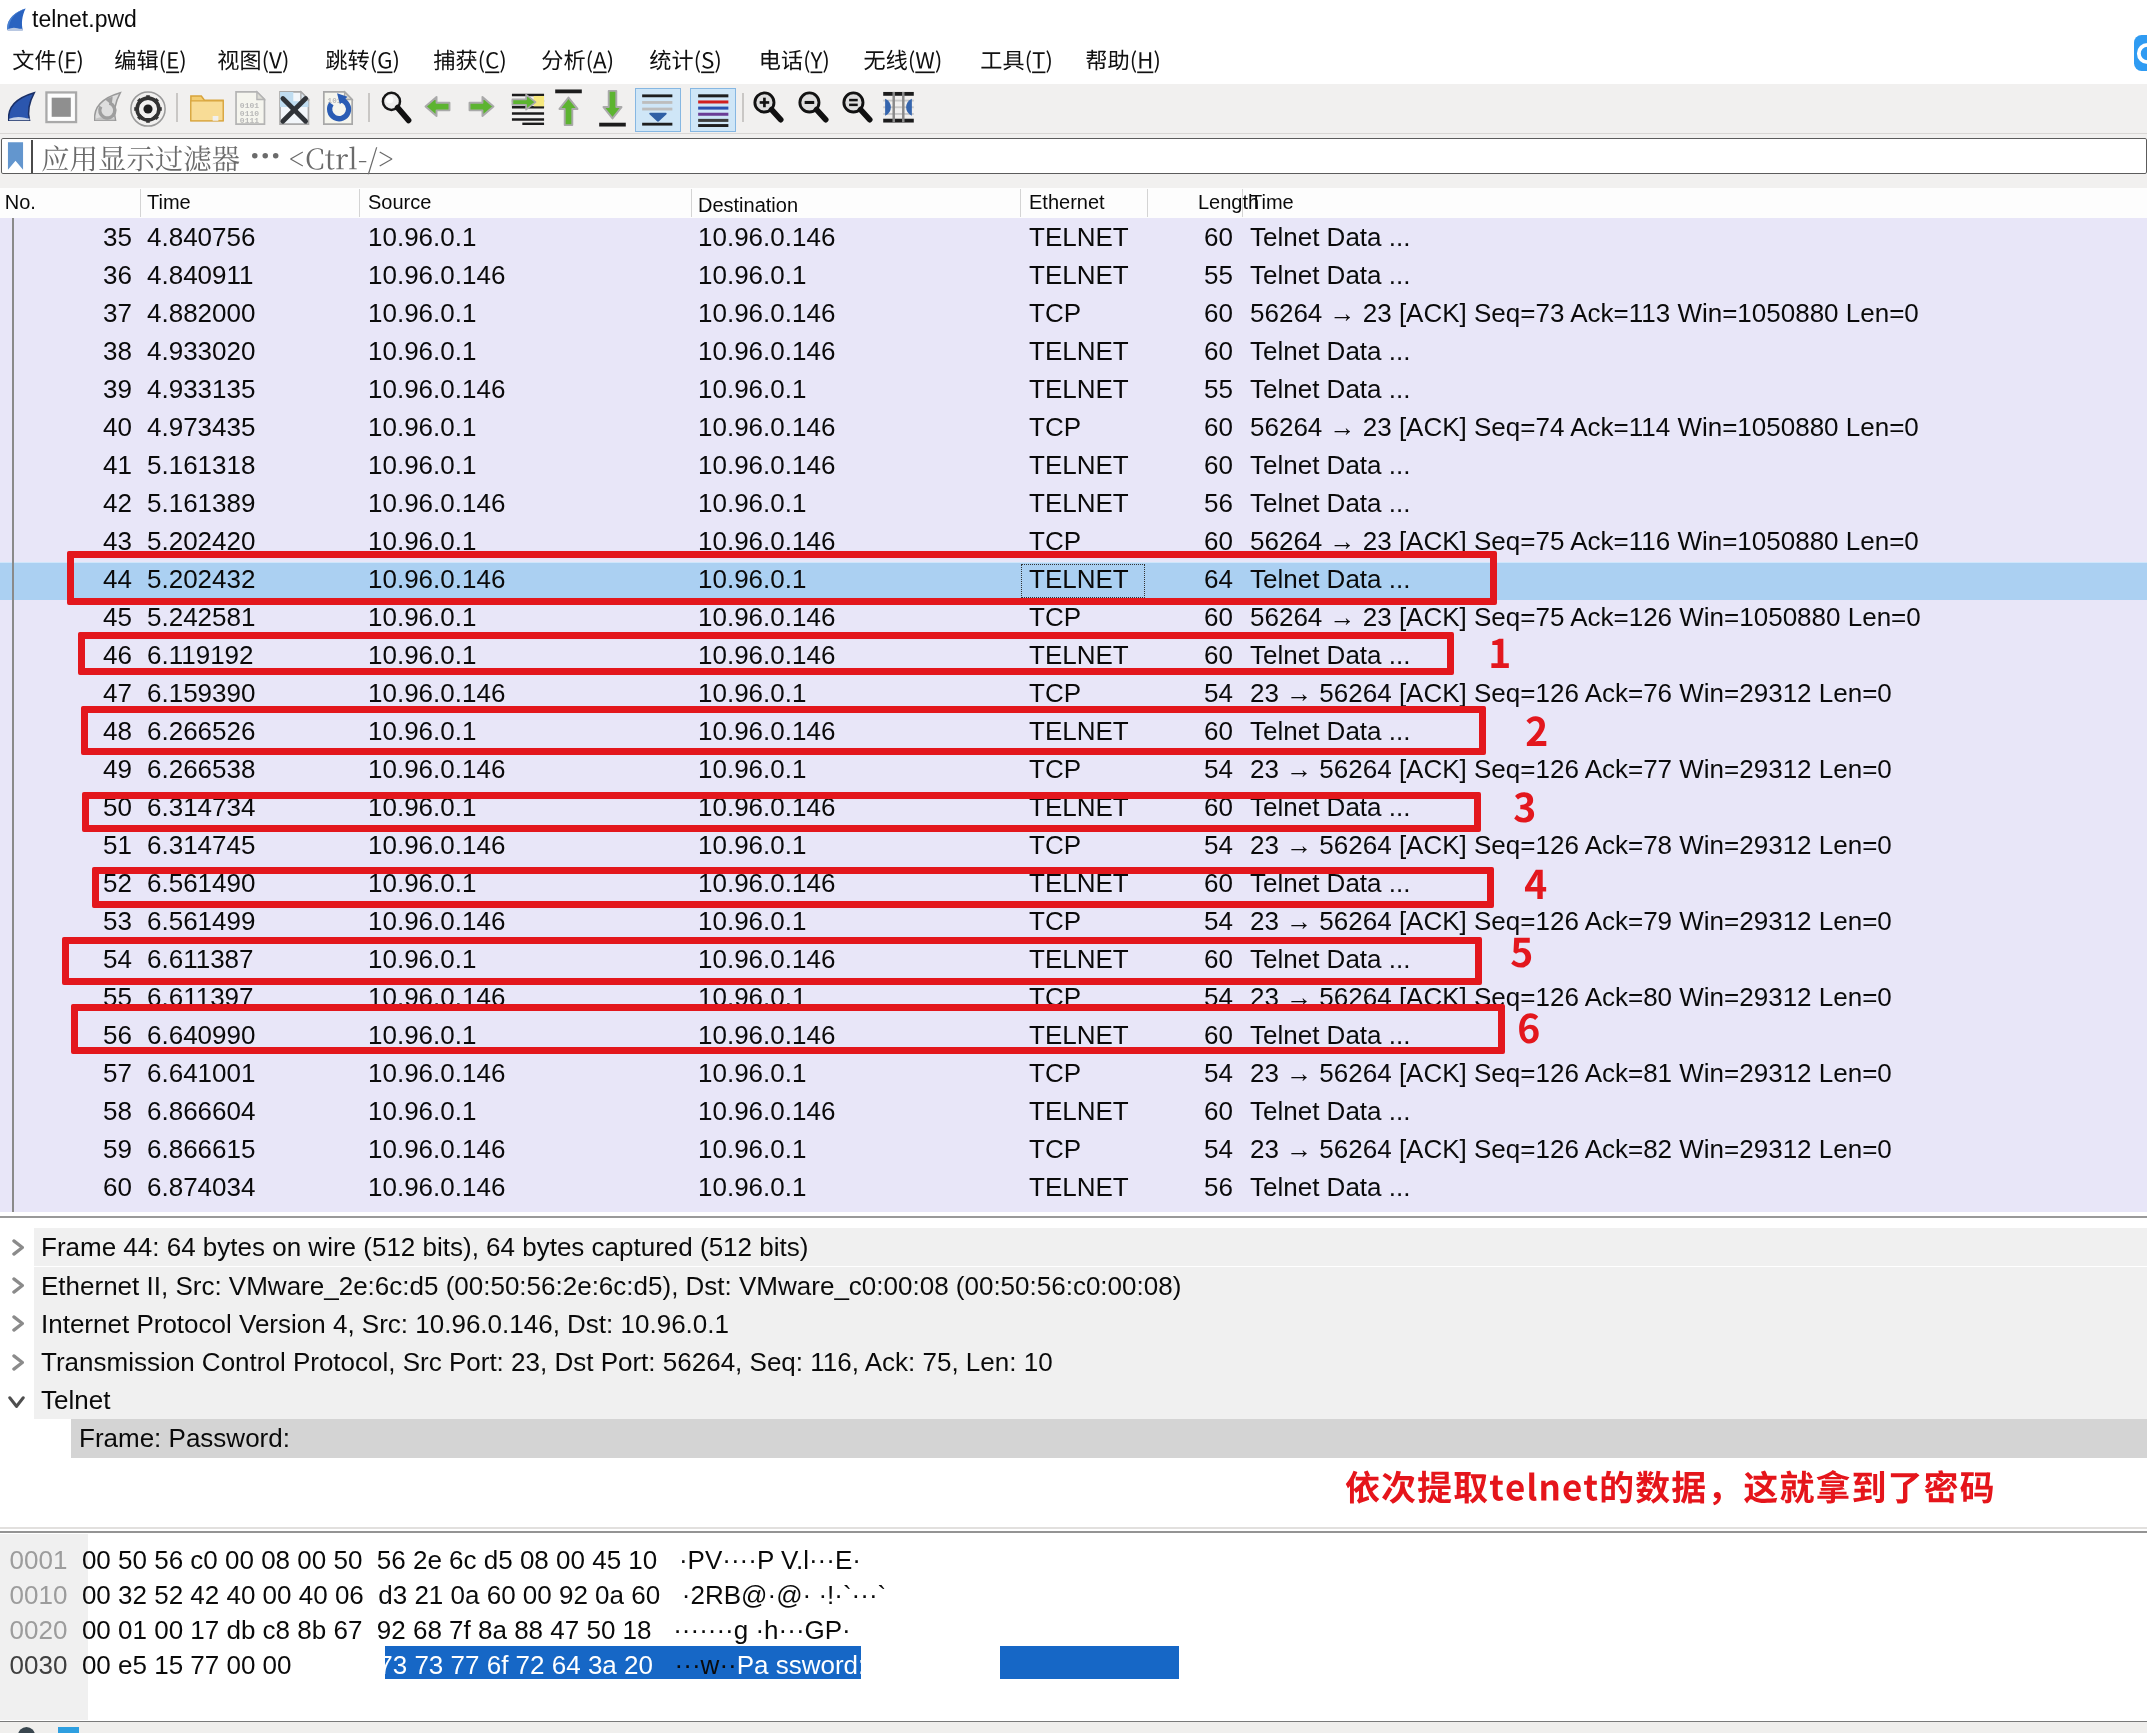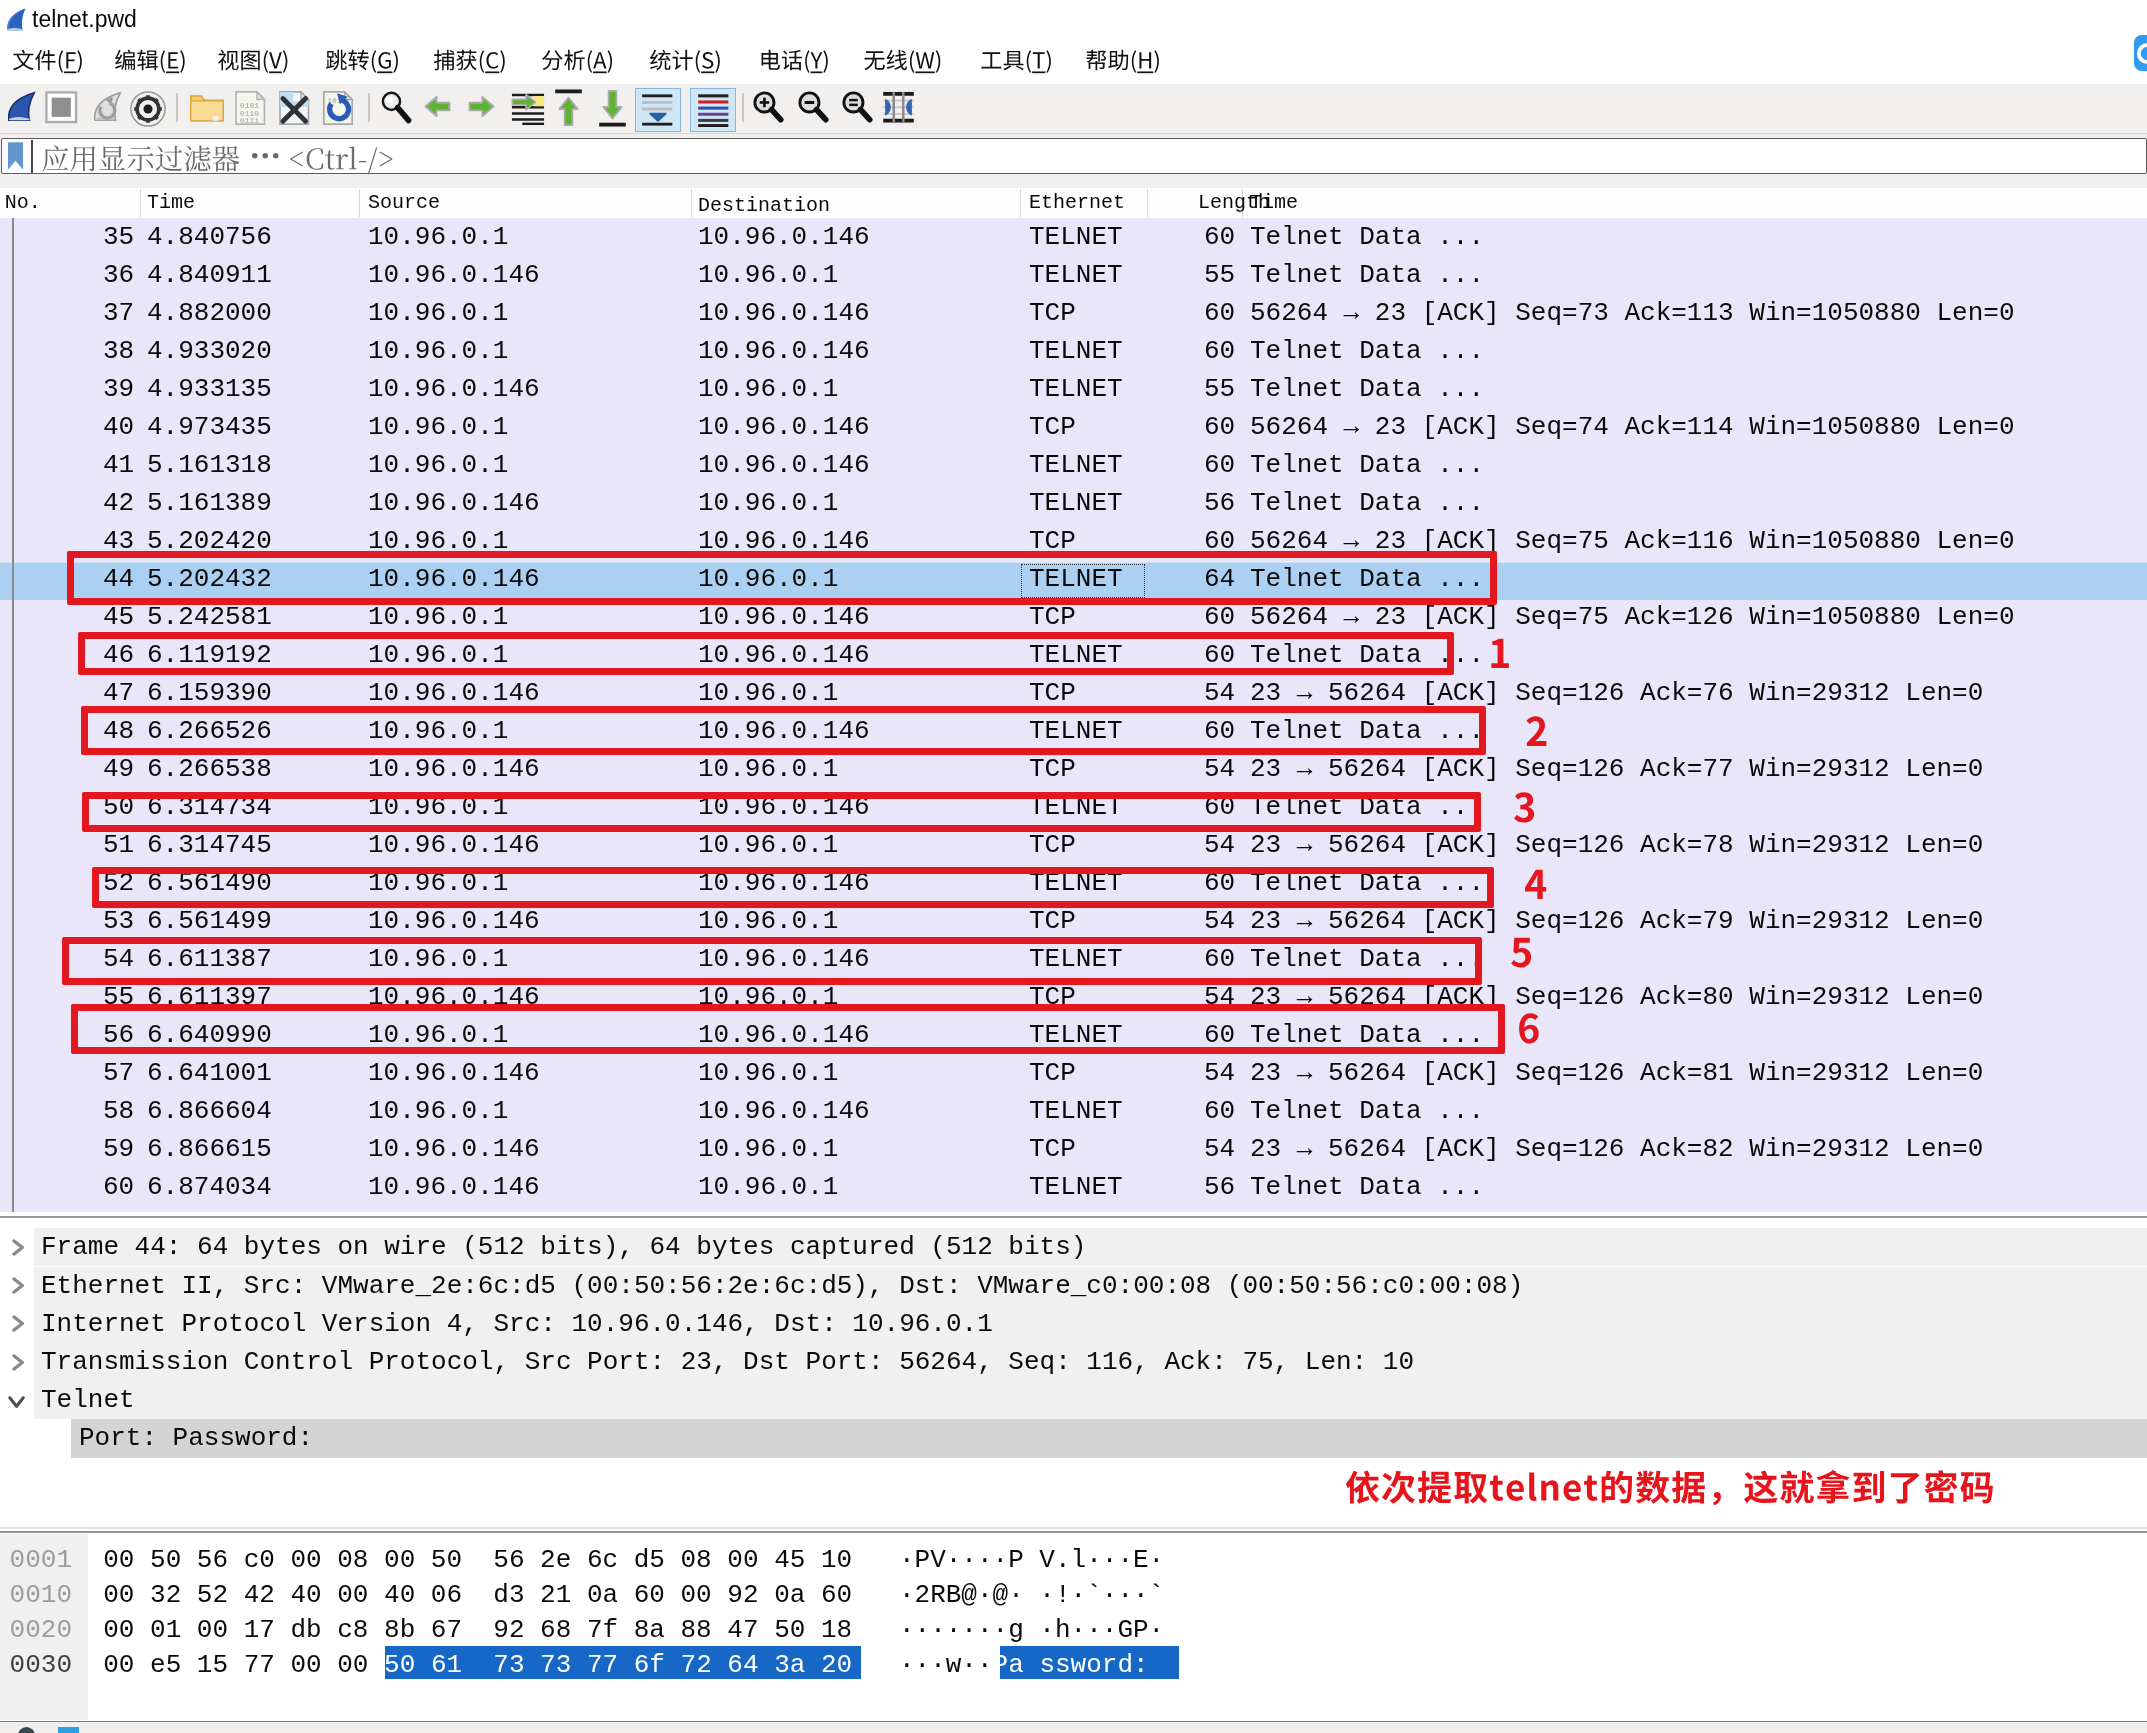--- a/index.html
+++ b/index.html
@@ -1,17 +1,17 @@
 <!DOCTYPE html>
 <html><head><meta charset="utf-8"><style>
 
 *{margin:0;padding:0;box-sizing:border-box}
 html,body{width:2148px;height:1733px;overflow:hidden;background:#fff;position:relative}
 .abs{position:absolute}
-pre{font-family:Liberation Mono, monospace;font-size:26px;line-height:38px;color:#0a0a0a}
+pre{font-family:Liberation Sans, sans-serif;font-size:26px;line-height:38px;color:#0a0a0a}
 .hx{font-size:26px;line-height:38px}
 
 </style></head><body>
 <svg class="abs" style="left:3.8px;top:6.7px" width="25" height="25" viewBox="0 0 26 26">
     <path d="M3.5,24 C2.8,17 5.5,7.5 22.5,1.5 C18.5,9.5 18,17 19.5,24 Z" fill="#2a63c0"></path>
     <path d="M3.5,24 C2.8,17 5.5,7.5 22.5,1.5 C10,6.5 5.5,13 4.8,24 Z" fill="#4f86d4" opacity=".85"></path>
     <path d="M3.6,23.2 Q9,20.5 14,22 Q17,23 19.4,22.5 L19.6,25 L3.7,25 Z" fill="#b9c8e2"></path>
   </svg>
 <div class="abs" style="left:32px;top:5.7px;font:23px 'Liberation Sans',sans-serif;color:#0a0a0a">telnet.pwd</div>
 <svg class="abs" style="left:11.5px;top:42px;overflow:visible" width="76" height="34" viewBox="0 0 80 36">
@@ -534,21 +534,21 @@
 <pre class="abs" style="left:41px;top:1343px">Transmission Control Protocol, Src Port: 23, Dst Port: 56264, Seq: 116, Ack: 75, Len: 10</pre>
 <svg class="abs" style="left:9.6px;top:1354px" width="15.3" height="17" viewBox="0 0 16 18">
     <path d="M4,2 L13,9 L4,16" fill="none" stroke="#8b8b8b" stroke-width="3.4" stroke-linejoin="round" stroke-linecap="round"></path>
   </svg>
 <div class="abs" style="left:34px;top:1381px;width:2113px;height:38px;background:#f0f0f0"></div>
 <pre class="abs" style="left:41px;top:1381px">Telnet</pre>
 <svg class="abs" style="left:7.6px;top:1394px" width="17px" height="15.3" viewBox="0 0 18 16">
     <path d="M2,4 L9,13 L16,4" fill="none" stroke="#4e4e4e" stroke-width="3.4" stroke-linejoin="round" stroke-linecap="round"></path>
   </svg>
 <div class="abs" style="left:71px;top:1419px;width:2077px;height:39px;background:#d4d4d4"></div>
-<pre class="abs" style="left:79px;top:1419px">Port: Password:</pre>
+<pre class="abs" style="left:79px;top:1419px">Frame: Password:</pre>
 <svg class="abs" style="left:1345px;top:1443px;overflow:visible" width="656" height="67" viewBox="0 0 686 70">
     <path transform="translate(0,60)" d="M8.9 -31.0C7.1 -25.8 4.0 -20.6 0.8 -17.2C1.5 -16.1 2.7 -13.7 3.1 -12.7C3.8 -13.4 4.5 -14.2 5.2 -15.1V3.3H9.3V-10.7C10.1 -9.7 11.1 -8.5 11.5 -7.8C12.5 -8.5 13.6 -9.3 14.6 -10.2V-3.7C14.6 -1.8 13.3 -0.4 12.4 0.3C13.1 1.0 14.3 2.5 14.6 3.4C15.6 2.7 17.0 2.1 25.3 -0.7C25.0 -1.6 24.7 -3.3 24.7 -4.5L18.9 -2.7V-14.4C19.7 -15.2 20.4 -16.1 21.1 -17.0C23.5 -8.9 27.3 -1.9 32.7 2.3C33.5 1.1 34.9 -0.5 35.9 -1.4C33.0 -3.3 30.6 -6.1 28.6 -9.6C30.7 -11.1 33.1 -13.0 35.2 -14.7L32.0 -17.8C30.7 -16.3 28.7 -14.4 26.9 -12.9C25.8 -15.4 24.9 -18.0 24.2 -20.7H35.0V-24.8H23.3L26.1 -25.8C25.7 -27.2 24.6 -29.5 23.6 -31.2L19.7 -29.9C20.5 -28.3 21.3 -26.2 21.7 -24.8H11.2V-20.7H18.6C16.1 -17.2 12.7 -14.1 9.3 -11.9V-21.6C10.8 -24.3 12.0 -27.0 13.0 -29.7Z M39.2 -25.4C41.7 -24.0 45.0 -21.7 46.5 -20.1L49.3 -23.7C47.7 -25.3 44.3 -27.3 41.8 -28.7ZM38.7 -3.0 42.8 -0.0C45.1 -3.6 47.5 -7.7 49.5 -11.6L46.0 -14.5C43.7 -10.2 40.8 -5.7 38.7 -3.0ZM53.7 -31.1C52.6 -25.1 50.4 -19.3 47.3 -15.8C48.5 -15.3 50.7 -14.1 51.7 -13.4C53.2 -15.4 54.5 -18.0 55.7 -21.0H67.1C66.5 -18.7 65.7 -16.4 65.0 -14.9C66.0 -14.5 67.8 -13.6 68.7 -13.1C70.1 -15.9 71.6 -19.9 72.5 -23.8L69.3 -25.6L68.5 -25.4H57.2C57.7 -27.0 58.1 -28.6 58.5 -30.2ZM57.8 -19.9V-17.6C57.8 -12.8 56.8 -4.9 46.6 0.1C47.7 0.9 49.3 2.5 50.0 3.6C55.9 0.5 59.1 -3.5 60.7 -7.5C62.7 -2.6 65.7 0.9 70.5 3.0C71.1 1.8 72.5 -0.0 73.4 -0.9C67.3 -3.2 64.1 -8.2 62.4 -14.9C62.5 -15.8 62.5 -16.7 62.5 -17.5V-19.9Z M94.3 -22.2H104.2V-20.4H94.3ZM94.3 -26.8H104.2V-25.0H94.3ZM90.3 -30.0V-17.3H108.4V-30.0ZM90.7 -10.9C90.2 -5.9 88.6 -1.8 85.6 0.6C86.5 1.2 88.1 2.5 88.8 3.2C90.4 1.7 91.7 -0.3 92.7 -2.6C95.2 1.9 98.9 2.8 103.7 2.8H110.1C110.2 1.7 110.8 -0.2 111.3 -1.1C109.7 -1.0 105.1 -1.0 103.9 -1.0C103.0 -1.0 102.2 -1.0 101.3 -1.1V-5.4H108.3V-8.8H101.3V-12.0H110.3V-15.6H88.5V-12.0H97.2V-2.4C95.9 -3.3 94.8 -4.6 94.0 -6.7C94.3 -7.9 94.5 -9.1 94.7 -10.4ZM80.6 -31.1V-24.2H76.6V-20.1H80.6V-13.6L76.2 -12.5L77.2 -8.3L80.6 -9.3V-1.9C80.6 -1.4 80.4 -1.2 80.0 -1.2C79.5 -1.2 78.3 -1.2 76.9 -1.2C77.4 -0.1 77.9 1.7 78.0 2.8C80.4 2.8 82.0 2.6 83.1 1.9C84.3 1.3 84.6 0.2 84.6 -1.8V-10.4L88.5 -11.6L87.9 -15.5L84.6 -14.6V-20.1H88.2V-24.2H84.6V-31.1Z M143.1 -23.1C142.5 -18.9 141.4 -15.1 140.0 -11.8C138.6 -15.2 137.6 -19.0 136.9 -23.1ZM131.8 -27.3V-23.1H133.0C134.0 -17.1 135.5 -11.7 137.6 -7.2C135.7 -4.1 133.3 -1.6 130.6 0.0C131.5 0.8 132.7 2.3 133.3 3.3C135.9 1.6 138.1 -0.5 140.0 -3.1C141.6 -0.7 143.6 1.4 146.0 3.0C146.7 1.9 148.0 0.4 148.9 -0.4C146.3 -2.0 144.2 -4.2 142.5 -7.0C145.1 -12.1 146.9 -18.6 147.7 -26.7L145.0 -27.4L144.2 -27.3ZM114.3 -5.5 115.2 -1.2 125.1 -2.9V3.2H129.4V-3.7L132.4 -4.2L132.2 -7.9L129.4 -7.5V-25.7H131.5V-29.6H114.7V-25.7H116.8V-5.7ZM121.0 -25.7H125.1V-22.0H121.0ZM121.0 -18.2H125.1V-14.2H121.0ZM121.0 -10.5H125.1V-6.9L121.0 -6.3Z M161.2 0.5C163.0 0.5 164.4 0.1 165.5 -0.3L164.6 -4.2C164.1 -4.0 163.3 -3.7 162.6 -3.7C160.8 -3.7 159.8 -4.8 159.8 -7.2V-16.3H164.9V-20.5H159.8V-26.0H155.4L154.8 -20.5L151.6 -20.2V-16.3H154.5V-7.1C154.5 -2.6 156.3 0.5 161.2 0.5Z M179.1 0.5C181.7 0.5 184.3 -0.4 186.3 -1.8L184.4 -5.1C182.9 -4.1 181.5 -3.7 179.9 -3.7C176.8 -3.7 174.6 -5.4 174.2 -8.7H186.8C186.9 -9.2 187.0 -10.2 187.0 -11.2C187.0 -16.9 184.1 -21.0 178.5 -21.0C173.6 -21.0 168.9 -16.9 168.9 -10.2C168.9 -3.5 173.4 0.5 179.1 0.5ZM174.0 -12.3C174.5 -15.3 176.4 -16.8 178.5 -16.8C181.2 -16.8 182.4 -15.1 182.4 -12.3Z M197.7 0.5C198.9 0.5 199.8 0.3 200.4 0.0L199.7 -4.0C199.4 -3.9 199.2 -3.9 199.0 -3.9C198.5 -3.9 197.9 -4.3 197.9 -5.5V-29.2H192.6V-5.7C192.6 -1.9 193.9 0.5 197.7 0.5Z M205.2 0.0H210.6V-14.1C212.1 -15.6 213.2 -16.4 214.8 -16.4C216.8 -16.4 217.7 -15.3 217.7 -12.1V0.0H223.1V-12.8C223.1 -17.9 221.2 -21.0 216.8 -21.0C214.0 -21.0 211.9 -19.5 210.1 -17.8H210.0L209.6 -20.5H205.2Z M238.7 0.5C241.2 0.5 243.8 -0.4 245.8 -1.8L244.0 -5.1C242.5 -4.1 241.1 -3.7 239.4 -3.7C236.3 -3.7 234.1 -5.4 233.7 -8.7H246.3C246.5 -9.2 246.6 -10.2 246.6 -11.2C246.6 -16.9 243.7 -21.0 238.0 -21.0C233.2 -21.0 228.5 -16.9 228.5 -10.2C228.5 -3.5 232.9 0.5 238.7 0.5ZM233.6 -12.3C234.0 -15.3 235.9 -16.8 238.1 -16.8C240.8 -16.8 242.0 -15.1 242.0 -12.3Z M259.6 0.5C261.4 0.5 262.8 0.1 264.0 -0.3L263.1 -4.2C262.5 -4.0 261.7 -3.7 261.0 -3.7C259.2 -3.7 258.2 -4.8 258.2 -7.2V-16.3H263.3V-20.5H258.2V-26.0H253.8L253.2 -20.5L250.0 -20.2V-16.3H252.9V-7.1C252.9 -2.6 254.8 0.5 259.6 0.5Z M285.4 -14.9C287.1 -12.2 289.4 -8.6 290.4 -6.3L294.2 -8.6C293.0 -10.8 290.6 -14.3 288.8 -16.8ZM287.1 -31.1C286.1 -26.7 284.3 -22.3 282.2 -19.1V-25.1H276.5C277.2 -26.7 277.8 -28.6 278.4 -30.4L273.6 -31.1C273.5 -29.4 273.1 -27.0 272.6 -25.1H268.4V2.2H272.4V-0.5H282.2V-17.7C283.2 -17.1 284.4 -16.2 285.1 -15.6C286.2 -17.2 287.3 -19.2 288.3 -21.4H296.2C295.8 -8.5 295.3 -2.9 294.2 -1.8C293.7 -1.2 293.3 -1.1 292.6 -1.1C291.6 -1.1 289.5 -1.1 287.1 -1.4C287.9 -0.1 288.5 1.7 288.5 2.9C290.7 3.0 292.9 3.0 294.3 2.9C295.8 2.6 296.8 2.2 297.8 0.8C299.4 -1.1 299.8 -7.0 300.2 -23.5C300.3 -24.0 300.3 -25.4 300.3 -25.4H289.9C290.5 -27.0 291.0 -28.5 291.4 -30.1ZM272.4 -21.3H278.3V-15.4H272.4ZM272.4 -4.4V-11.6H278.3V-4.4Z M319.0 -30.7C318.4 -29.3 317.3 -27.3 316.5 -26.0L319.3 -24.7C320.3 -25.9 321.4 -27.6 322.7 -29.2ZM317.1 -8.7C316.5 -7.4 315.6 -6.3 314.6 -5.3L311.6 -6.8L312.7 -8.7ZM306.4 -5.4C308.0 -4.7 309.8 -3.8 311.6 -2.9C309.5 -1.6 307.1 -0.7 304.4 -0.1C305.1 0.7 306.0 2.2 306.4 3.2C309.7 2.3 312.6 1.0 315.1 -0.9C316.2 -0.3 317.1 0.4 317.9 1.0L320.5 -1.9C319.8 -2.4 318.8 -2.9 317.9 -3.5C319.8 -5.6 321.2 -8.3 322.1 -11.5L319.7 -12.4L319.1 -12.3H314.5L315.0 -13.7L311.2 -14.4C310.9 -13.7 310.6 -13.0 310.3 -12.3H305.6V-8.7H308.5C307.8 -7.5 307.0 -6.3 306.4 -5.4ZM305.9 -29.2C306.8 -27.7 307.6 -25.8 307.9 -24.6H305.0V-21.2H310.4C308.7 -19.4 306.4 -17.8 304.2 -16.9C305.0 -16.1 306.0 -14.6 306.5 -13.7C308.3 -14.7 310.3 -16.2 312.0 -17.9V-14.6H316.0V-18.6C317.4 -17.5 318.8 -16.3 319.6 -15.5L322.0 -18.5C321.3 -19.0 319.3 -20.2 317.6 -21.2H323.0V-24.6H316.0V-31.1H312.0V-24.6H308.2L311.2 -25.9C310.9 -27.2 310.0 -29.1 309.0 -30.5ZM325.8 -31.0C325.0 -24.4 323.4 -18.2 320.5 -14.3C321.3 -13.7 323.0 -12.3 323.6 -11.6C324.3 -12.6 325.0 -13.7 325.5 -14.9C326.2 -12.1 327.1 -9.5 328.1 -7.2C326.2 -4.1 323.6 -1.8 319.9 -0.1C320.6 0.7 321.8 2.6 322.1 3.4C325.6 1.7 328.3 -0.5 330.3 -3.3C331.9 -0.7 334.0 1.4 336.5 3.0C337.1 1.9 338.4 0.3 339.4 -0.5C336.6 -2.0 334.4 -4.3 332.7 -7.2C334.4 -10.8 335.5 -15.1 336.2 -20.3H338.5V-24.3H328.7C329.2 -26.3 329.6 -28.3 329.9 -30.4ZM332.1 -20.3C331.8 -17.2 331.2 -14.4 330.4 -12.0C329.4 -14.5 328.7 -17.3 328.1 -20.3Z M358.9 -8.5V3.3H362.7V2.2H371.5V3.2H375.5V-8.5H368.9V-12.0H376.3V-15.7H368.9V-19.0H375.3V-29.6H355.1V-18.4C355.1 -12.7 354.8 -4.6 351.2 0.8C352.1 1.3 354.0 2.6 354.7 3.4C357.5 -0.8 358.7 -6.7 359.1 -12.0H364.8V-8.5ZM359.4 -25.9H371.1V-22.7H359.4ZM359.4 -19.0H364.8V-15.7H359.3L359.4 -18.4ZM362.7 -1.3V-4.9H371.5V-1.3ZM346.3 -31.1V-24.2H342.5V-20.1H346.3V-13.6L341.9 -12.5L342.9 -8.3L346.3 -9.3V-1.9C346.3 -1.4 346.2 -1.2 345.7 -1.2C345.3 -1.2 344.0 -1.2 342.7 -1.2C343.2 -0.1 343.7 1.7 343.8 2.8C346.2 2.8 347.8 2.6 348.9 1.9C350.0 1.3 350.4 0.2 350.4 -1.8V-10.4L354.1 -11.6L353.6 -15.5L350.4 -14.6V-20.1H354.1V-24.2H350.4V-31.1Z M385.9 5.1C390.5 3.7 393.1 0.3 393.1 -3.8C393.1 -6.9 391.8 -8.9 389.2 -8.9C387.3 -8.9 385.6 -7.6 385.6 -5.6C385.6 -3.5 387.3 -2.3 389.1 -2.3L389.5 -2.3C389.3 -0.4 387.6 1.2 384.8 2.1Z M418.1 -27.3C419.9 -25.5 422.1 -23.0 423.1 -21.3L426.8 -24.0C425.7 -25.7 423.3 -28.0 421.5 -29.6ZM426.5 -17.5H418.1V-13.4H422.3V-4.8C420.7 -4.0 419.0 -2.7 417.3 -1.2L420.4 3.2C421.8 1.2 423.5 -1.1 424.7 -1.1C425.5 -1.1 426.7 -0.1 428.4 0.8C431.1 2.1 434.2 2.6 438.7 2.6C442.4 2.6 448.2 2.3 450.8 2.2C450.9 0.9 451.6 -1.4 452.1 -2.7C448.4 -2.1 442.5 -1.8 438.9 -1.8C434.9 -1.8 431.5 -2.0 429.1 -3.3C428.0 -3.9 427.2 -4.4 426.5 -4.8ZM428.3 -18.3C430.8 -16.5 433.6 -14.5 436.4 -12.4C434.0 -10.1 431.0 -8.3 427.2 -7.1C428.0 -6.2 429.3 -4.3 429.7 -3.3C433.8 -4.9 437.1 -7.0 439.8 -9.7C442.7 -7.4 445.2 -5.2 447.0 -3.4L450.3 -6.6C448.4 -8.4 445.6 -10.7 442.5 -12.9C444.2 -15.4 445.6 -18.4 446.7 -21.7H451.2V-25.8H441.0L441.7 -26.1C441.2 -27.5 440.2 -29.8 439.2 -31.4L434.9 -30.0C435.6 -28.8 436.4 -27.2 436.8 -25.8H427.2V-21.7H442.2C441.4 -19.4 440.3 -17.3 439.0 -15.4C436.3 -17.4 433.6 -19.3 431.2 -20.9Z M461.3 -17.8H467.4V-14.7H461.3ZM458.4 -10.3C457.8 -7.2 456.7 -3.9 455.3 -1.8C456.1 -1.3 457.6 -0.3 458.3 0.3C459.8 -2.1 461.2 -5.9 461.9 -9.6ZM467.2 -9.4C468.3 -7.3 469.4 -4.5 469.8 -2.7L473.0 -4.2C472.6 -6.0 471.4 -8.7 470.2 -10.7ZM482.2 -28.2C483.6 -26.4 485.2 -23.9 485.9 -22.3L488.9 -24.2C488.2 -25.8 486.5 -28.1 485.0 -29.8ZM457.5 -21.2V-11.3H462.8V-1.0C462.8 -0.7 462.7 -0.5 462.3 -0.5C461.9 -0.5 460.7 -0.5 459.5 -0.6C460.0 0.4 460.6 2.0 460.8 3.1C462.7 3.1 464.2 3.0 465.3 2.4C466.4 1.8 466.7 0.8 466.7 -1.0V-11.3H471.4V-21.2ZM461.5 -30.3C462.0 -29.3 462.4 -28.0 462.8 -26.9H455.9V-23.1H472.7V-26.9H467.2C466.9 -28.2 466.2 -29.9 465.5 -31.2ZM477.9 -31.0C477.8 -28.0 477.9 -24.9 477.7 -21.7H473.2V-17.8H477.5C476.9 -10.7 475.1 -3.9 470.1 0.7C471.2 1.3 472.5 2.5 473.2 3.4C477.0 -0.3 479.1 -5.2 480.3 -10.5V-2.2C480.3 0.4 480.7 1.1 481.3 1.8C481.9 2.3 483.0 2.6 483.8 2.6C484.4 2.6 485.5 2.6 486.2 2.6C486.8 2.6 487.8 2.5 488.3 2.2C489.0 1.8 489.5 1.3 489.8 0.4C490.0 -0.4 490.2 -2.4 490.3 -4.1C489.2 -4.5 487.7 -5.2 486.9 -6.0C486.9 -4.1 486.8 -2.5 486.7 -1.9C486.7 -1.2 486.6 -0.9 486.4 -0.8C486.3 -0.7 486.0 -0.7 485.7 -0.7C485.5 -0.7 485.1 -0.7 484.8 -0.7C484.6 -0.7 484.4 -0.7 484.3 -0.8C484.1 -1.0 484.1 -1.4 484.1 -2.0V-16.0H481.3L481.5 -17.8H489.5V-21.7H481.8C481.9 -24.9 482.0 -28.0 482.0 -31.0Z M502.7 -18.3H517.5V-16.8H502.7ZM498.6 -20.9V-14.2H521.8V-20.9ZM520.0 -14.1C514.8 -13.2 505.1 -12.8 497.0 -12.9C497.3 -12.2 497.6 -11.0 497.7 -10.2C501.0 -10.2 504.6 -10.2 508.1 -10.4V-9.1H496.2V-6.1H508.1V-4.8H494.0V-1.8H508.1V-0.7C508.1 -0.2 507.9 -0.0 507.3 0.0C506.8 0.0 504.6 0.0 502.8 -0.1C503.4 0.8 504.0 2.3 504.2 3.3C507.0 3.3 509.0 3.3 510.5 2.8C512.0 2.3 512.4 1.4 512.4 -0.6V-1.8H526.5V-4.8H512.4V-6.1H524.5V-9.1H512.4V-10.6C516.2 -10.8 519.8 -11.2 522.8 -11.7ZM510.0 -31.8C506.6 -28.4 499.8 -25.7 493.0 -24.1C493.8 -23.4 494.9 -21.9 495.3 -21.0C497.6 -21.6 499.8 -22.3 502.0 -23.1V-22.0H518.7V-23.0C520.9 -22.2 523.1 -21.5 525.1 -21.0C525.6 -22.0 526.8 -23.5 527.6 -24.3C522.4 -25.3 516.5 -27.3 512.9 -29.5L513.5 -30.1ZM515.0 -24.6H505.5C507.2 -25.4 508.7 -26.3 510.2 -27.3C511.6 -26.4 513.2 -25.5 515.0 -24.6Z M552.4 -27.7V-5.5H556.5V-27.7ZM559.4 -30.7V-2.2C559.4 -1.6 559.2 -1.4 558.6 -1.4C558.0 -1.4 556.0 -1.4 554.0 -1.5C554.6 -0.3 555.3 1.6 555.5 2.7C558.4 2.7 560.5 2.6 561.9 1.9C563.3 1.2 563.7 0.1 563.7 -2.2V-30.7ZM531.5 -2.2 532.5 1.9C537.4 1.0 544.4 -0.3 550.9 -1.5L550.6 -5.2L543.6 -4.1V-8.3H550.2V-12.1H543.6V-15.4H539.4V-12.1H532.7V-8.3H539.4V-3.4C536.4 -2.9 533.7 -2.5 531.5 -2.2ZM534.0 -15.5C535.1 -16.0 536.6 -16.1 546.7 -16.9C547.1 -16.3 547.4 -15.7 547.6 -15.2L550.9 -17.3C550.0 -19.5 547.7 -22.7 545.8 -25.1H551.0V-29.0H531.9V-25.1H536.5C535.6 -23.2 534.7 -21.6 534.3 -21.0C533.7 -20.2 533.1 -19.7 532.5 -19.5C533.0 -18.4 533.7 -16.4 534.0 -15.5ZM542.6 -23.4C543.3 -22.4 544.0 -21.4 544.7 -20.4L538.1 -19.9C539.2 -21.5 540.3 -23.4 541.2 -25.1H545.6Z M570.8 -28.5V-24.2H591.9C589.5 -22.0 586.4 -19.7 583.5 -18.2V-1.9C583.5 -1.2 583.2 -1.0 582.4 -1.0C581.6 -1.0 578.6 -1.0 576.0 -1.1C576.7 0.1 577.5 2.0 577.7 3.3C581.2 3.4 583.9 3.3 585.7 2.6C587.5 1.9 588.1 0.7 588.1 -1.8V-16.0C592.7 -18.7 597.4 -22.6 600.8 -26.2L597.2 -28.8L596.2 -28.5Z M611.1 -20.5C610.1 -18.4 608.4 -15.9 606.5 -14.4L610.0 -12.3C612.0 -14.0 613.5 -16.6 614.7 -18.9ZM631.4 -18.2C633.5 -16.1 636.0 -13.3 637.1 -11.4L640.5 -13.8C639.3 -15.7 636.6 -18.4 634.5 -20.3ZM629.6 -23.6C627.1 -20.6 623.6 -18.0 619.5 -15.9V-20.8H615.6V-14.6V-14.1C612.6 -12.9 609.4 -11.9 606.1 -11.1C606.8 -10.2 608.0 -8.4 608.5 -7.5C611.5 -8.3 614.4 -9.4 617.3 -10.6C618.2 -10.1 619.5 -10.0 621.5 -10.0C622.5 -10.0 627.4 -10.0 628.4 -10.0C632.0 -10.0 633.1 -11.1 633.6 -15.4C632.6 -15.7 630.9 -16.2 630.1 -16.8C629.9 -13.8 629.6 -13.4 628.1 -13.4H622.8C626.8 -15.7 630.5 -18.5 633.2 -21.8ZM620.3 -30.9C620.6 -30.1 620.9 -29.2 621.1 -28.4H607.6V-20.6H611.9V-24.5H618.9L617.3 -22.4C619.5 -21.5 622.2 -20.0 623.6 -18.8L625.8 -21.6C624.6 -22.6 622.4 -23.7 620.5 -24.5H634.6V-20.6H639.1V-28.4H625.7C625.4 -29.4 625.0 -30.6 624.6 -31.6ZM610.5 -7.4V1.9H632.0V3.1H636.4V-7.9H632.0V-2.2H625.5V-9.1H621.0V-2.2H614.8V-7.4Z M658.1 -8.0V-4.1H671.1V-8.0ZM660.6 -23.9C660.3 -19.9 659.8 -14.7 659.2 -11.5H660.4L673.0 -11.5C672.5 -4.8 671.8 -1.9 671.0 -1.1C670.6 -0.7 670.3 -0.7 669.7 -0.7C669.0 -0.7 667.6 -0.7 666.1 -0.8C666.7 0.3 667.1 1.9 667.2 3.1C669.0 3.2 670.6 3.1 671.6 3.0C672.8 2.9 673.7 2.5 674.5 1.5C675.8 0.1 676.6 -3.8 677.4 -13.5C677.4 -14.0 677.5 -15.2 677.5 -15.2H673.4C674.0 -19.8 674.5 -25.0 674.8 -29.1L671.7 -29.4L671.0 -29.2H658.8V-25.3H670.3C670.0 -22.3 669.7 -18.6 669.3 -15.2H663.8C664.1 -17.9 664.4 -21.0 664.7 -23.6ZM644.3 -29.5V-25.5H648.2C647.3 -20.6 645.8 -16.1 643.5 -13.1C644.1 -11.8 644.9 -9.0 645.0 -7.9C645.6 -8.5 646.1 -9.2 646.5 -10.0V1.5H650.2V-1.2H656.7V-18.1H650.3C651.2 -20.5 651.8 -23.0 652.3 -25.5H657.5V-29.5ZM650.2 -14.2H652.9V-5.0H650.2Z" fill="#e5151b"></path>
   </svg>
 <div class="abs" style="left:0;top:1527px;width:2148px;height:1.9px;background:#e2e0de"></div>
 <div class="abs" style="left:0;top:1531px;width:2148px;height:2.4px;background:#949494"></div>
 <div class="abs" style="left:0;top:1534px;width:88px;height:186px;background:#f0f0f0"></div>
 <div class="abs" style="left:385px;top:1646px;width:476px;height:32.5px;background:#1667c6"></div>
 <div class="abs" style="left:1000px;top:1646px;width:179px;height:32.5px;background:#1667c6"></div>
 <pre class="abs hx" style="left:9.6px;top:1541px"><span style="color:#9c9c9c">0001</span>  00 50 56 c0 00 08 00 50  56 2e 6c d5 08 00 45 10   ·PV····P V.l···E·</pre>
 <pre class="abs hx" style="left:9.6px;top:1576px"><span style="color:#9c9c9c">0010</span>  00 32 52 42 40 00 40 06  d3 21 0a 60 00 92 0a 60   ·2RB@·@· ·!·`···`</pre>

